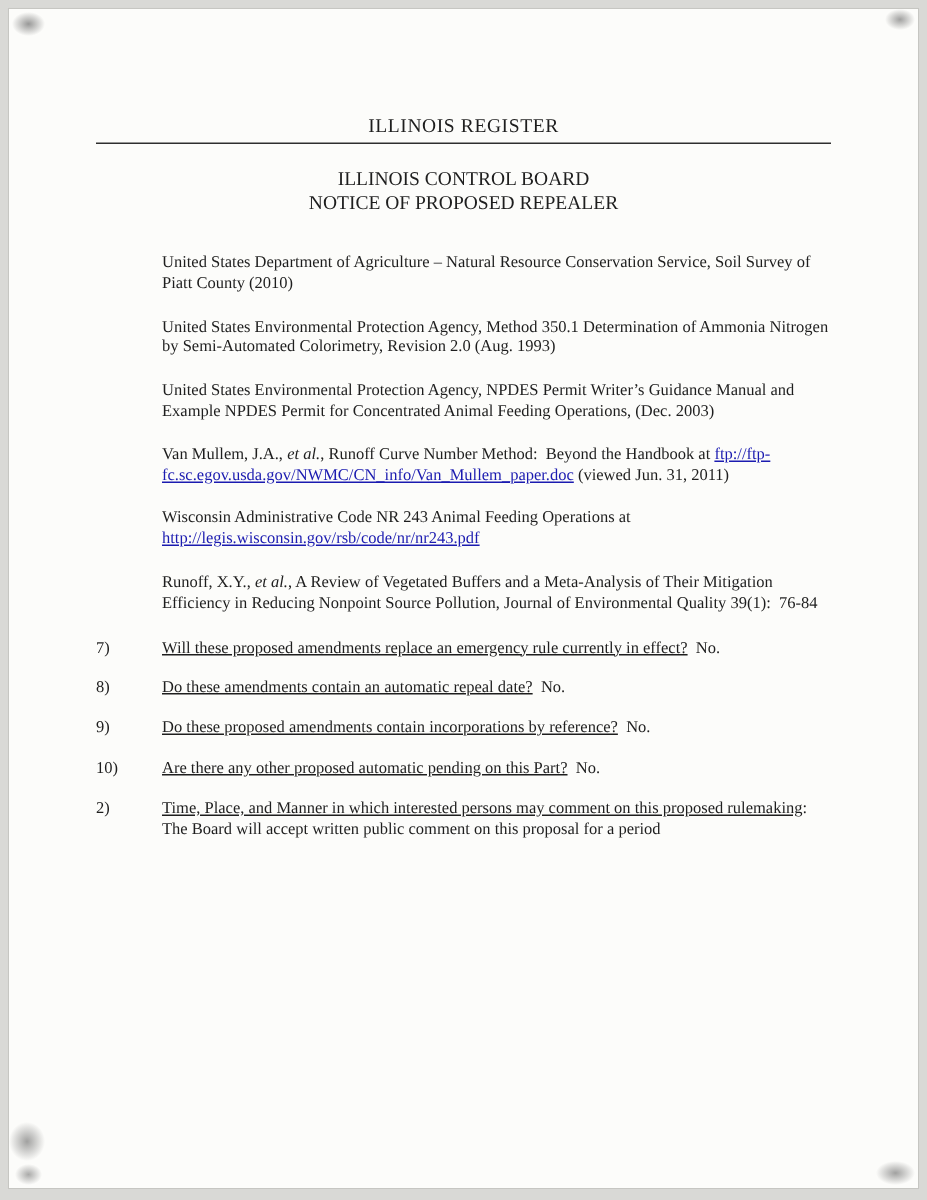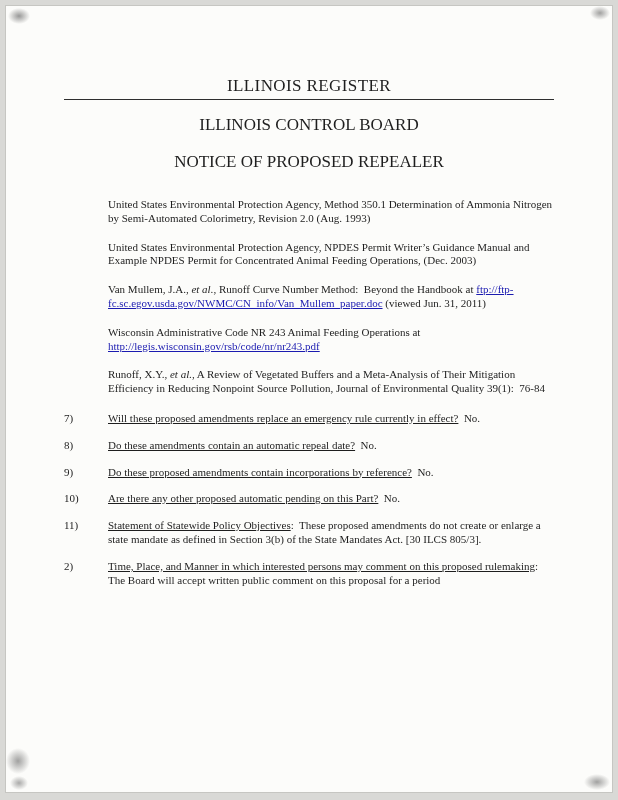--- a/index.html
+++ b/index.html
@@ -7,25 +7,25 @@
   .viewport {
     position:relative; width:618px; height:800px;
     background:#d9d9d6; overflow:hidden;
     font-family:"Liberation Serif","DejaVu Serif",serif;
     color:#1e1e1e;
   }
   .page {
     position:absolute; inset:5px 5px 7px 5px;
     background:#fcfcfa; border:1px solid #c6c6c2;
   }
-  .header { padding-top:70px; text-align:center; font-size:17px; }
+  .header { padding-top:70px; text-align:center; font-size:13px; }
   .title { letter-spacing:.4px; }
   .rule { border-bottom:1.4px solid #2e2e2e; margin:3px 58px 0 58px; }
   .org { margin-top:15px; }
-  .notice { margin-top:17px; }
+  .notice { }
   .refs { margin:26px 58px 0 102px; font-size:11px; line-height:13.8px; }
   .ref { margin-bottom:15px; white-space:pre-wrap; }
   .items { margin-top:16px; padding:0 56px 0 58px; font-size:11px; line-height:13.8px; }
   .item { display:flex; margin-bottom:13px; }
   .num { width:44px; flex:0 0 44px; }
   .item-text { flex:1; white-space:pre-wrap; }
   .seg-plain { }
   .seg-italic { font-style:italic; }
   .seg-underline { text-decoration:underline; }
   a.seg-link { color:#1b1bb0; text-decoration:underline; cursor:pointer; }
@@ -53,20 +53,21 @@
     <div class="corner c-br"></div>
 
     <div class="header">
       <div class="title">ILLINOIS REGISTER</div>
       <div class="rule"></div>
       <div class="org">ILLINOIS CONTROL BOARD</div>
       <div class="notice">NOTICE OF PROPOSED REPEALER</div>
     </div>
 
     <div class="refs">
+        <p class="ref"><span class="seg-plain">United States Department of Agriculture – Natural Resource Conservation Service, Soil Survey of Piatt County (2010)</span></p>
         <p class="ref"><span class="seg-plain">United States Environmental Protection Agency, Method 350.1 Determination of Ammonia Nitrogen by Semi-Automated Colorimetry, Revision 2.0 (Aug. 1993)</span></p>
         <p class="ref"><span class="seg-plain">United States Environmental Protection Agency, NPDES Permit Writer’s Guidance Manual and Example NPDES Permit for Concentrated Animal Feeding Operations, (Dec. 2003)</span></p>
         <p class="ref"><span class="seg-plain">Van Mullem, J.A., </span><span class="seg-italic">et al.</span><span class="seg-plain">, Runoff Curve Number Method:  Beyond the Handbook at </span><a class="seg-link">ftp://ftp-fc.sc.egov.usda.gov/NWMC/CN_info/Van_Mullem_paper.doc</a><span class="seg-plain"> (viewed Jun. 31, 2011)</span></p>
         <p class="ref"><span class="seg-plain">Wisconsin Administrative Code NR 243 Animal Feeding Operations at </span><a class="seg-link">http://legis.wisconsin.gov/rsb/code/nr/nr243.pdf</a></p>
         <p class="ref"><span class="seg-plain">Runoff, X.Y., </span><span class="seg-italic">et al.</span><span class="seg-plain">, A Review of Vegetated Buffers and a Meta-Analysis of Their Mitigation Efficiency in Reducing Nonpoint Source Pollution, Journal of Environmental Quality 39(1):  76-84</span></p>
       </div>
 
     <div class="items">
         <div class="item">
           <span class="num">7)</span>
@@ -78,22 +79,18 @@
         </div>
         <div class="item">
           <span class="num">9)</span>
           <span class="item-text"><span class="seg-underline">Do these proposed amendments contain incorporations by reference?</span><span class="seg-plain">  No.</span></span>
         </div>
         <div class="item">
           <span class="num">10)</span>
           <span class="item-text"><span class="seg-underline">Are there any other proposed automatic pending on this Part?</span><span class="seg-plain">  No.</span></span>
         </div>
         <div class="item">
-          <span class="num">11)</span>
-          <span class="item-text"><span class="seg-underline">Statement of Statewide Policy Objectives</span><span class="seg-plain">:  These proposed amendments do not create or enlarge a state mandate as defined in Section 3(b) of the State Mandates Act. [30 ILCS 805/3].</span></span>
-        </div>
-        <div class="item">
           <span class="num">2)</span>
           <span class="item-text"><span class="seg-underline">Time, Place, and Manner in which interested persons may comment on this proposed rulemaking</span><span class="seg-plain">:  The Board will accept written public comment on this proposal for a period</span></span>
         </div>
       </div>
   </div>
 </div>
 
 </body></html>

